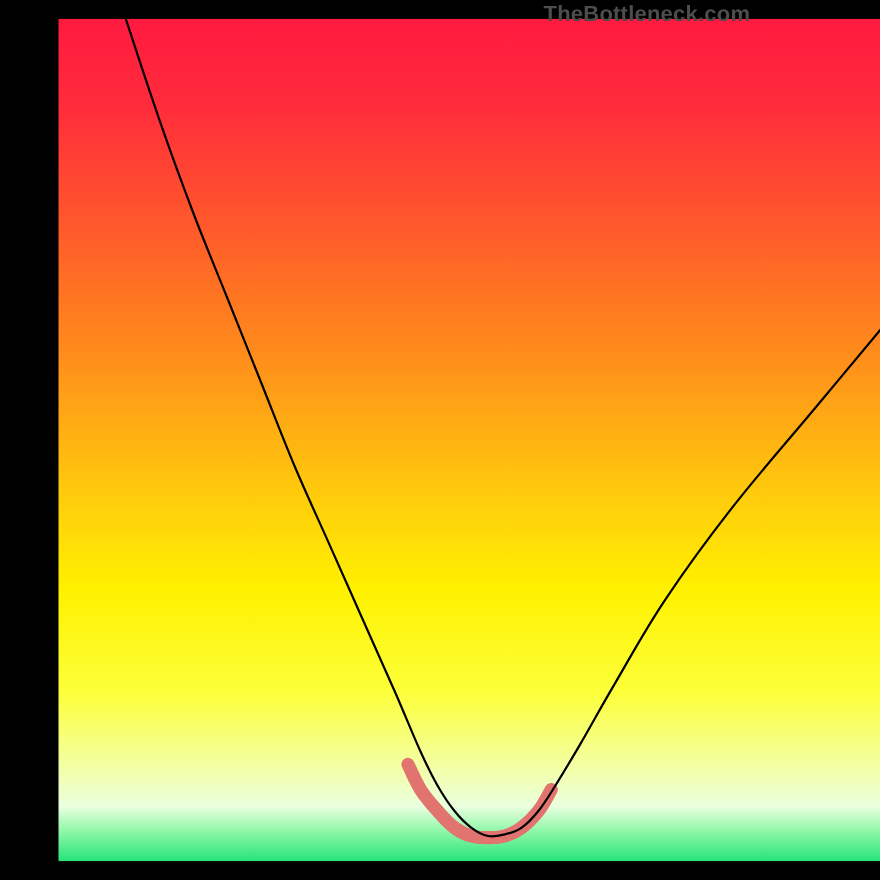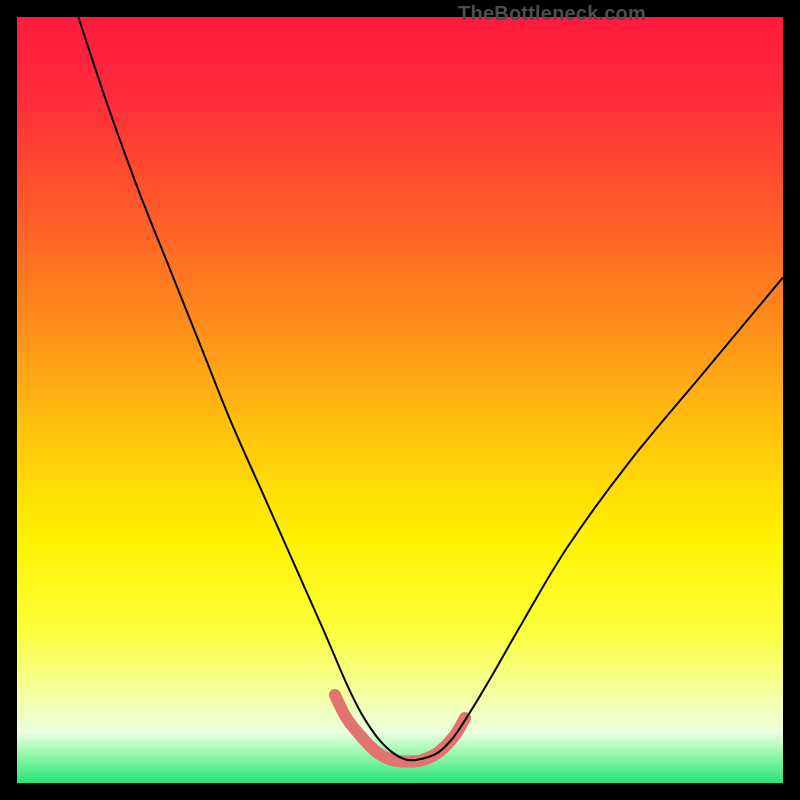--- a/index.html
+++ b/index.html
@@ -9,20 +9,21 @@
     height: 800px;
     overflow: hidden;
     background: #000;
     font-family: Arial, Helvetica, sans-serif;
   }
   .frame {
     position: relative;
     width: 656px;
     height: 800px;
     background: #000;
+    margin-left: 36px;
   }
   .plot {
     position: absolute;
     left: 17px;
     top: 17px;
     width: 766px;
     height: 766px;
   }
   .watermark {
     position: absolute;

